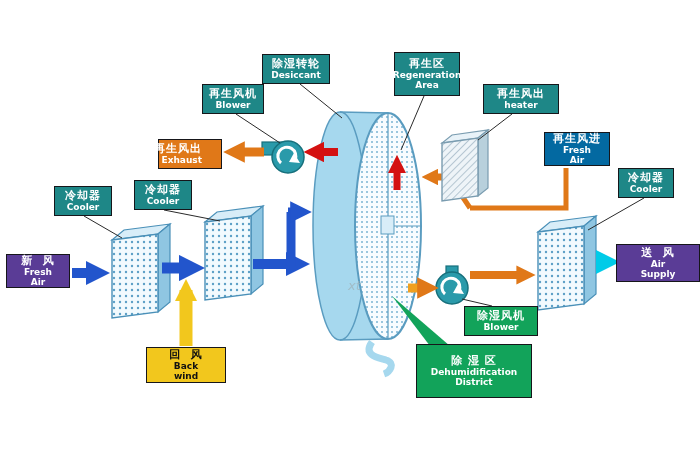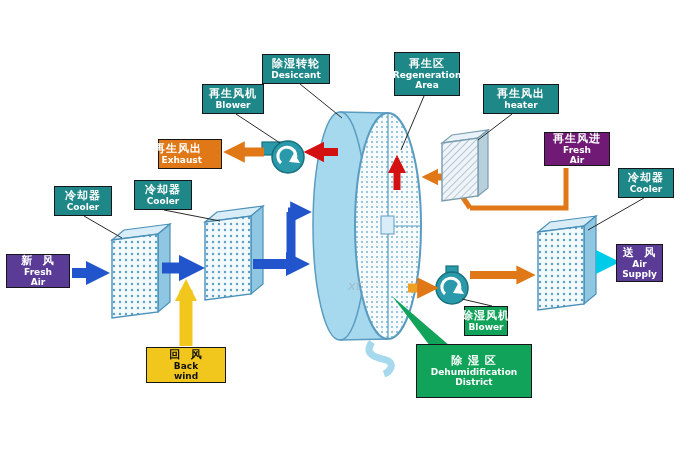--- a/index.html
+++ b/index.html
@@ -6,21 +6,21 @@
   .stage{position:relative;width:700px;height:451px;background:#ffffff;overflow:hidden;
          font-family:"DejaVu Sans","Liberation Sans",sans-serif;}
   .stage svg{position:absolute;left:0;top:0;z-index:1;}
   .lbl{position:absolute;z-index:3;display:flex;flex-direction:column;align-items:center;justify-content:center;
        text-align:center;color:#fff;font-weight:bold;border:1px solid #16161a;box-sizing:border-box;
        padding:2px 19px;line-height:1.12;}
   .lbl .zh{font-size:11px;white-space:pre;letter-spacing:1px;}
   .lbl .en{font-size:9px;letter-spacing:0;}
   .teal{background:#1e8787;}
   .orange{background:#e07818;align-items:flex-end;}
-  .navy{background:#701a75;}
+  .navy{background:#0369a1;}
   .purple{background:#5a3c96;}
   .yellow{background:#f2c71d;color:#111;}
   .green{background:#12a35a;}
   .watermark{position:absolute;left:348px;top:278px;z-index:2;color:#9fb3bb;opacity:.75;
              font-style:italic;font-size:13px;}
 </style>
 </head>
 <body>
 
 <div class="stage">
@@ -181,31 +181,31 @@
   <div class="lbl teal" style="left:618px;top:168px;width:56px;height:30px">
     <span class="zh">冷却器</span>
     <span class="en">Cooler</span>
   </div>
 
   <div class="lbl purple" style="left:6px;top:254px;width:64px;height:34px">
     <span class="zh">新  风</span>
     <span class="en">Fresh Air</span>
   </div>
 
-  <div class="lbl purple" style="left:616px;top:244px;width:47px;height:38px">
+  <div class="lbl purple" style="left:616px;top:244px;width:84px;height:38px">
     <span class="zh">送  风</span>
     <span class="en">Air Supply</span>
   </div>
 
   <div class="lbl yellow" style="left:146px;top:347px;width:80px;height:36px">
     <span class="zh">回  风</span>
     <span class="en">Back wind</span>
   </div>
 
-  <div class="lbl green" style="left:464px;top:306px;width:44px;height:30px">
+  <div class="lbl green" style="left:464px;top:306px;width:74px;height:30px">
     <span class="zh">除湿风机</span>
     <span class="en">Blower</span>
   </div>
 
   <div class="lbl green" style="left:416px;top:344px;width:116px;height:54px">
     <span class="zh">除 湿 区</span>
     <span class="en">Dehumidification District</span>
   </div>
 
 </div>

